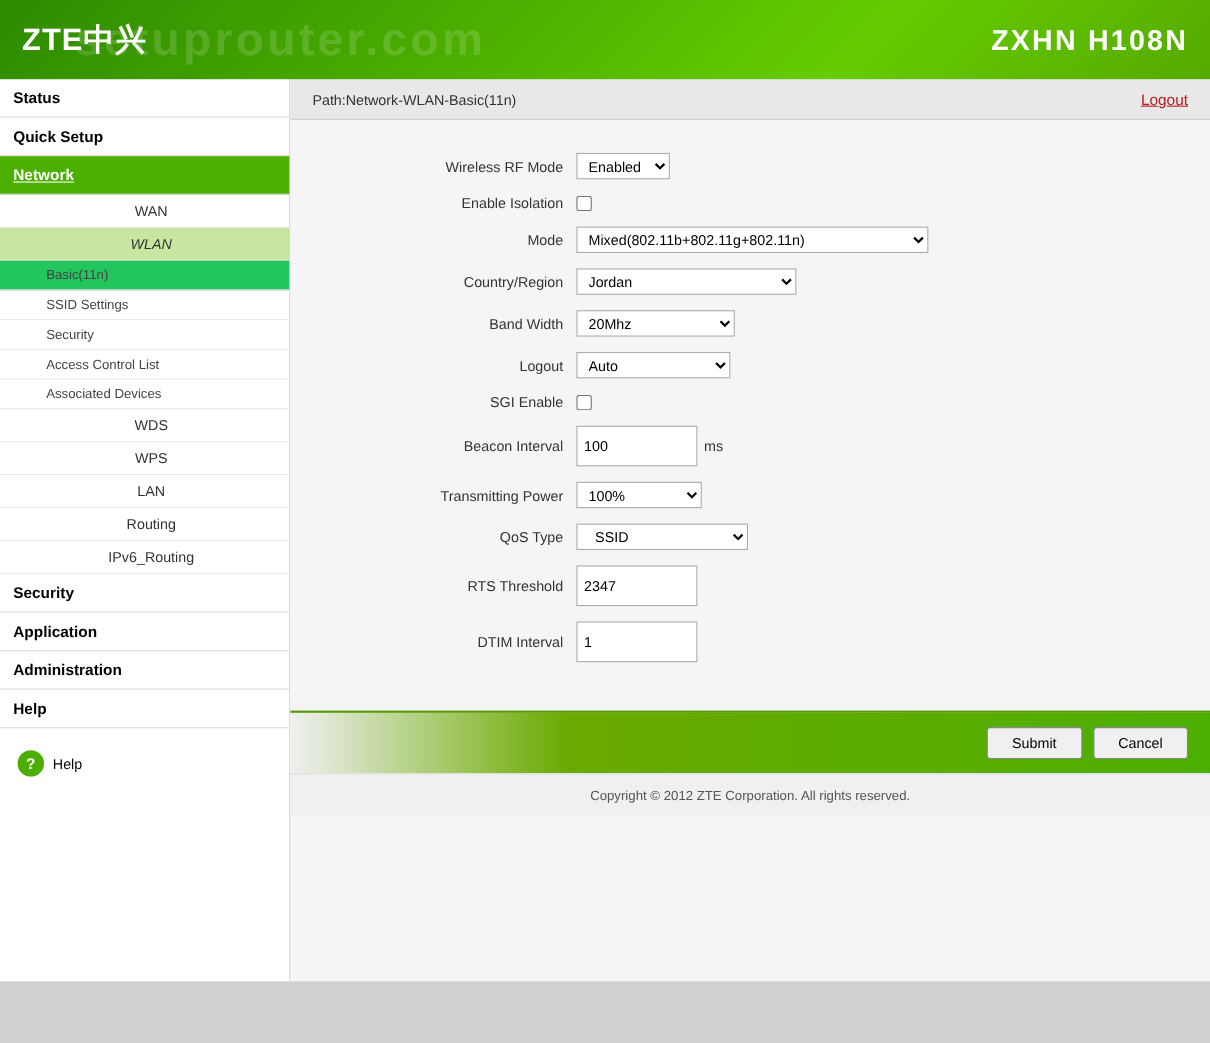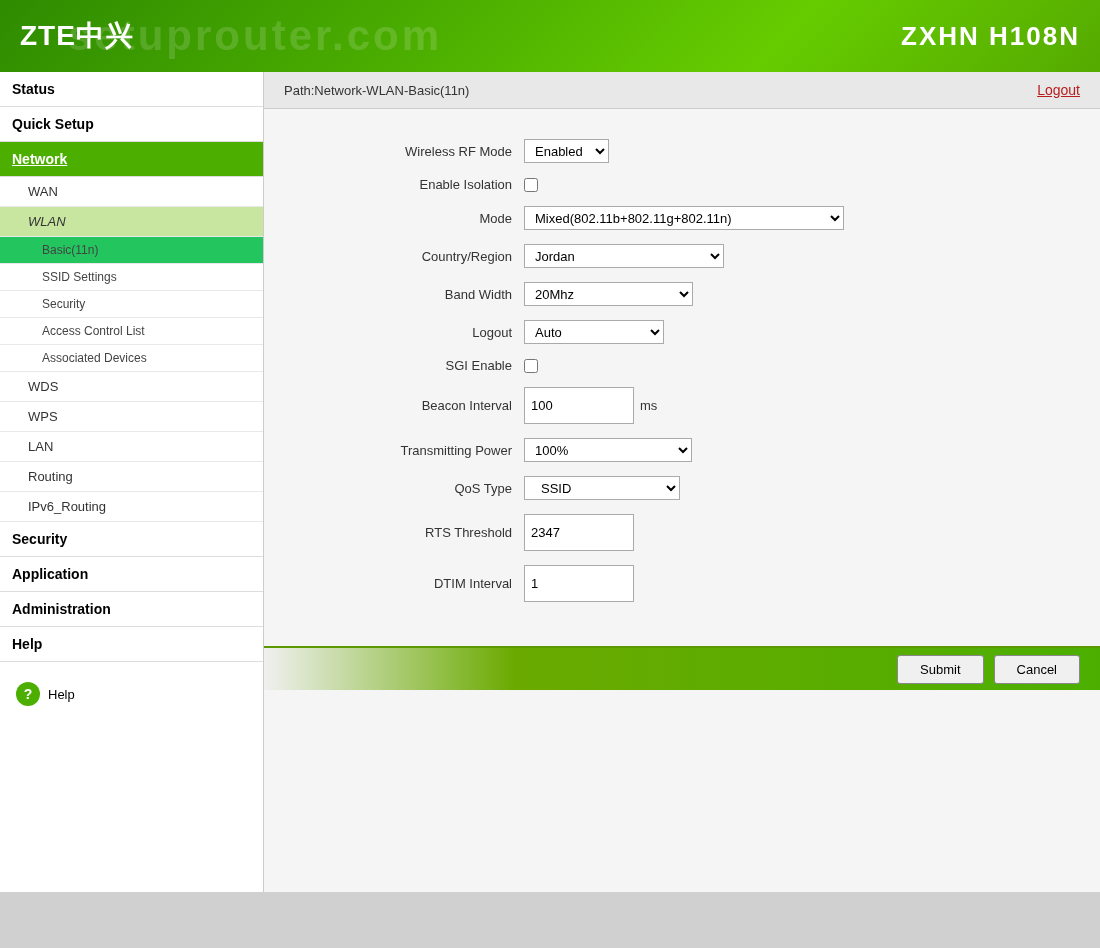--- a/index.html
+++ b/index.html
@@ -73,20 +73,21 @@
     }
     .sidebar-item.top-level.active-section {
       background: #4caf00;
       color: white;
       text-decoration: underline;
     }
     .sidebar-item.sub-item {
       padding: 7px 16px 7px 28px;
       font-size: 13px;
       color: #333;
+      text-align: center;
     }
     .sidebar-item.sub-item.active {
       background: #c8e6a0;
       color: #333;
       font-style: italic;
     }
     .sidebar-item.sub-sub-item {
       padding: 6px 16px 6px 42px;
       font-size: 12px;
       color: #444;
@@ -180,21 +181,21 @@
     }
     .unit-text {
       margin-left: 6px;
       color: #333;
       font-size: 13px;
     }
 
     
     .bottom-bar {
       background: linear-gradient(to right, #f0f0f0 0%, #6aaa00 30%, #4caf00 100%);
-      height: 44px;
+      height: 57px;
       display: flex;
       align-items: center;
       justify-content: flex-end;
       padding: 0 20px;
       gap: 10px;
       border-top: 2px solid #5a9900;
     }
     .btn {
       padding: 6px 22px;
       font-size: 13px;
@@ -289,21 +290,21 @@
         <span class="form-label">Country/Region</span>
         <select class="form-control" style="width:200px;">
           <option>Jordan</option>
           <option>United States</option>
           <option>United Kingdom</option>
         </select>
       </div>
 
       <div class="form-row">
         <span class="form-label">Band Width</span>
-        <select class="form-control" style="width:169px;">
+        <select class="form-control" style="width:144px;">
           <option>20Mhz</option>
           <option>40Mhz</option>
         </select>
       </div>
 
       <div class="form-row">
         <span class="form-label">Logout</span>
         <select class="form-control" style="width:140px;">
           <option>Auto</option>
           <option>1</option><option>2</option><option>3</option><option>4</option>
@@ -318,21 +319,21 @@
       </div>
 
       <div class="form-row">
         <span class="form-label">Beacon Interval</span>
         <input type="text" class="form-control" value="100" style="">
         <span class="unit-text">ms</span>
       </div>
 
       <div class="form-row">
         <span class="form-label">Transmitting Power</span>
-        <select class="form-control" style="width:168px;">
+        <select class="form-control" style="width:114px;">
           <option>100%</option>
           <option>75%</option>
           <option>50%</option>
           <option>25%</option>
         </select>
       </div>
 
       <div class="form-row">
         <span class="form-label">QoS Type</span>
         <select class="form-control" style="width:156px;padding-left:12px;">
@@ -351,14 +352,17 @@
         <input type="text" class="form-control" value="1" style="">
       </div>
 
     </div>
 
     <div class="bottom-bar">
       <button class="btn">Submit</button>
       <button class="btn">Cancel</button>
     </div>
 
+    <div class="footer">
+      <span>Copyright © 2012 ZTE Corporation. All rights reserved.</span>
+    </div>
   </div>
 </div>
 
 </body></html>

